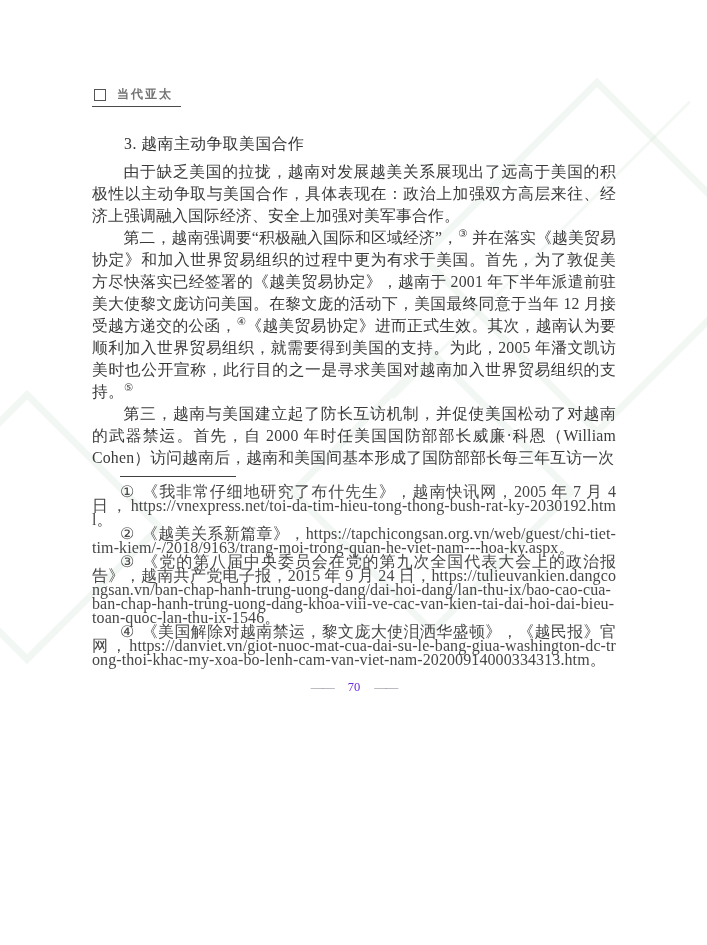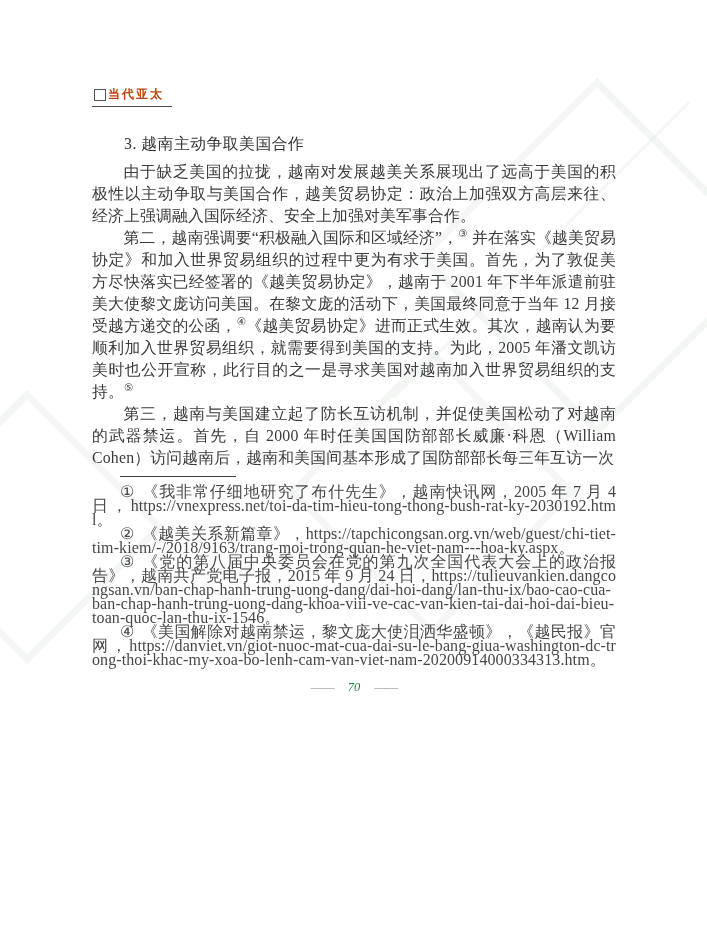--- a/index.html
+++ b/index.html
@@ -16,24 +16,24 @@
     padding: 86px 91px 0 92px;
   }
   
   .wm-layer { position:absolute; inset:0; pointer-events:none; z-index:0; }
   .wm { position:absolute; border:7px solid rgba(175,205,182,0.16); transform:rotate(45deg); }
   .wm-line { position:absolute; background:rgba(175,205,182,0.14); transform:rotate(45deg); }
   .content { position:relative; z-index:1; }
 
   
   .journal-header {
-    display:inline-flex; align-items:center; gap:2px;
+    display:inline-flex; align-items:center; gap:11px;
     border-bottom:1.5px solid #4a4a4a;
     padding:0 8px 3px 2px;
-    font-size:12px; letter-spacing:2px; color:#c2410c; font-weight:bold;
+    font-size:12px; letter-spacing:2px; color:#737373; font-weight:bold;
   }
   .hdr-square { width:10px; height:10px; border:1.2px solid #555; display:inline-block; }
 
   
   .section-heading {
     margin:26px 0 6px 0;
     padding-left:32px;
     font-size:15.8px; line-height:22px; font-weight:normal; color:#353535;
     letter-spacing:0.5px;
   }
@@ -57,21 +57,21 @@
     word-break:break-all; letter-spacing:0.1px;
   }
   .fn-marker { margin-right:7px; }
 
   
   .page-number-row {
     margin-top:13px; text-align:center; font-size:12.5px; color:#555;
     display:flex; justify-content:center; align-items:center; gap:14px;
   }
   .pn-dash { color:#9a9aa0; letter-spacing:-1px; }
-  .pn-num { color:#15803d;font-style:italic; }
+  .pn-num { color:#6d28d9; }
 </style>
 </head>
 <body>
 
 <div class="page">
 
   <div class="wm-layer">
     <div class="wm" style="left:470px; top:130px; width:240px; height:240px;"></div>
     <div class="wm" style="left:330px; top:390px; width:190px; height:190px;"></div>
     <div class="wm" style="left:-70px; top:430px; width:180px; height:180px;"></div>
@@ -80,21 +80,21 @@
 
   <div class="content">
 
     <div class="journal-header">
       <span class="hdr-square"></span>
       <span>当代亚太</span>
     </div>
 
     <h3 class="section-heading">3. 越南主动争取美国合作</h3>
 
-    <p class="body-paragraph">由于缺乏美国的拉拢，越南对发展越美关系展现出了远高于美国的积极性以主动争取与美国合作，越美贸易协定：政治上加强双方高层来往、经济上强调融入国际经济、安全上加强对美军事合作。</p>
+    <p class="body-paragraph">由于缺乏美国的拉拢，越南对发展越美关系展现出了远高于美国的积极性以主动争取与美国合作，具体表现在：政治上加强双方高层来往、经济上强调融入国际经济、安全上加强对美军事合作。</p>
     <p class="body-paragraph">第二，越南强调要“积极融入国际和区域经济”，<sup class="fnref">③</sup> 并在落实《越美贸易协定》和加入世界贸易组织的过程中更为有求于美国。首先，为了敦促美方尽快落实已经签署的《越美贸易协定》，越南于 2001 年下半年派遣前驻美大使黎文庞访问美国。在黎文庞的活动下，美国最终同意于当年 12 月接受越方递交的公函，<sup class="fnref">④</sup>《越美贸易协定》进而正式生效。其次，越南认为要顺利加入世界贸易组织，就需要得到美国的支持。为此，2005 年潘文凯访美时也公开宣称，此行目的之一是寻求美国对越南加入世界贸易组织的支持。<sup class="fnref">⑤</sup></p>
     <p class="body-paragraph">第三，越南与美国建立起了防长互访机制，并促使美国松动了对越南的武器禁运。首先，自 2000 年时任美国国防部部长威廉·科恩（William Cohen）访问越南后，越南和美国间基本形成了国防部部长每三年互访一次</p>
 
     <hr class="footnote-divider">
 
     <div>
       <p class="footnote">
         <span class="fn-marker">①</span><span>《我非常仔细地研究了布什先生》，越南快讯网，2005 年 7 月 4 日，https://vnexpress.net/toi-da-tim-hieu-tong-thong-bush-rat-ky-2030192.html。</span>
       </p>
       <p class="footnote">

